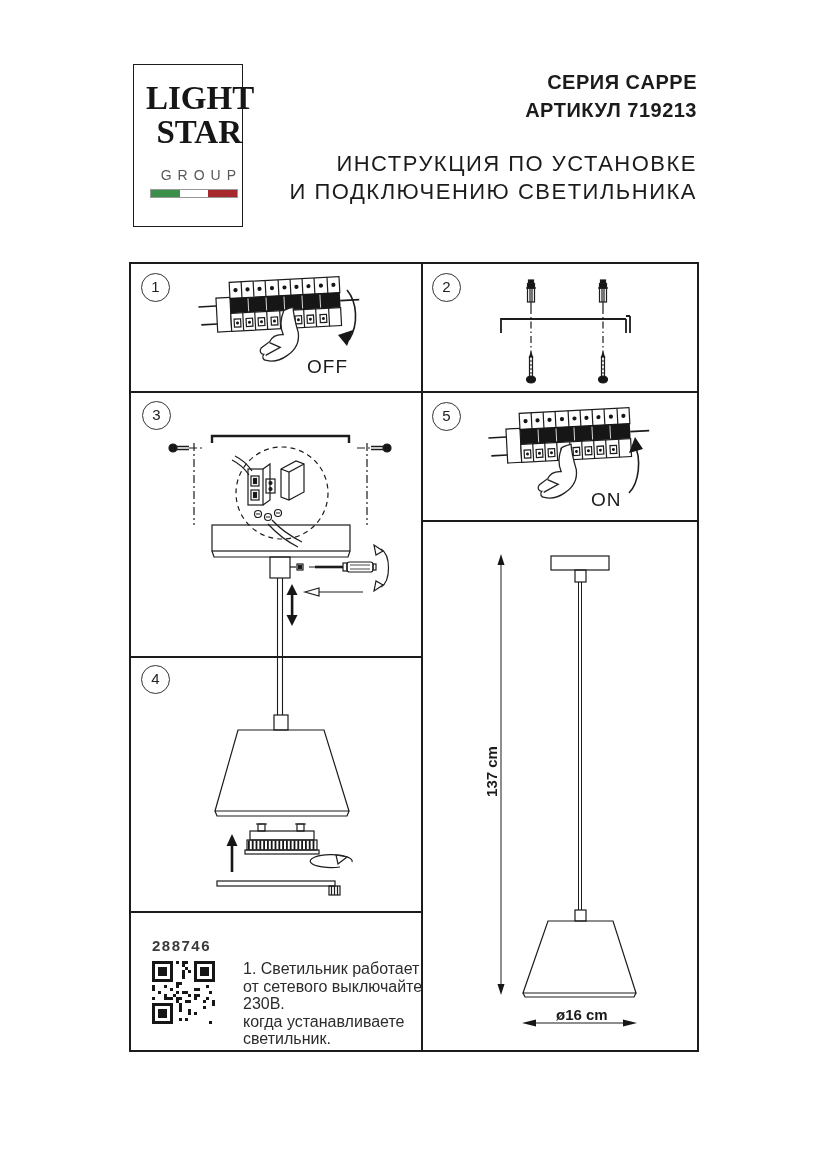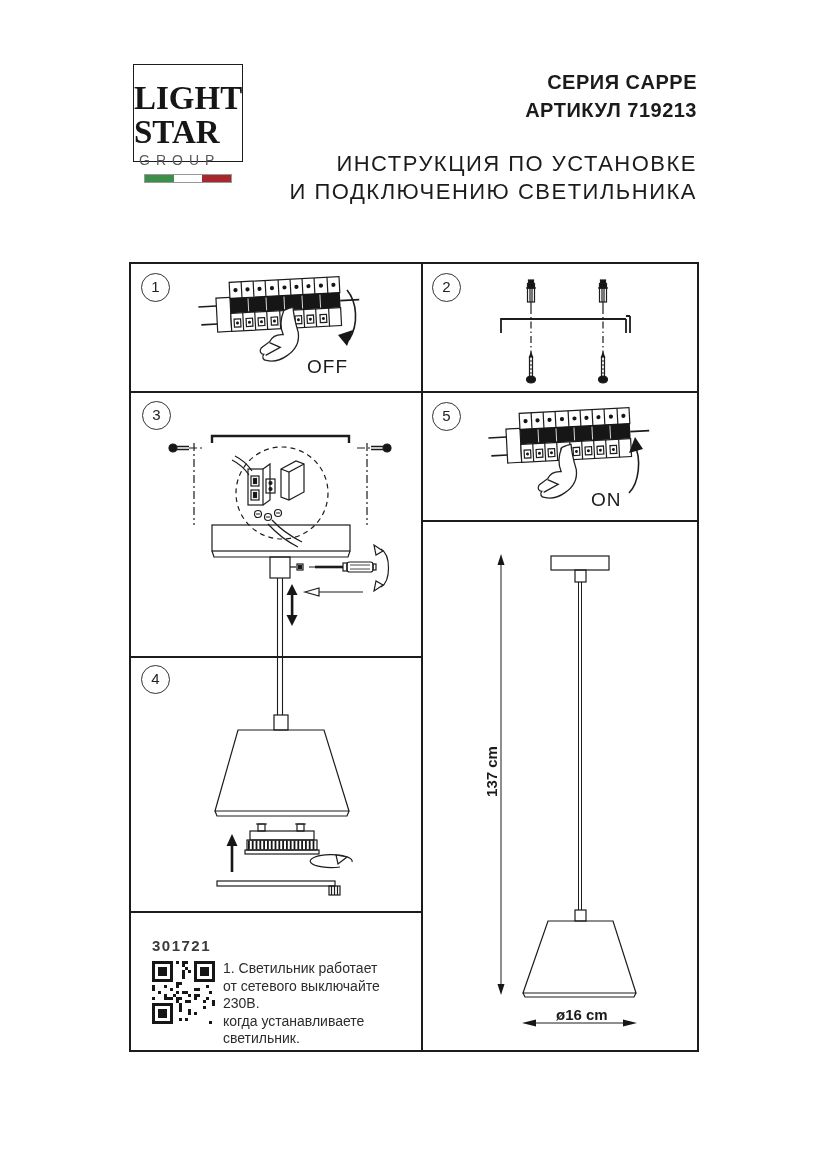--- a/index.html
+++ b/index.html
@@ -1,43 +1,43 @@
 <!DOCTYPE html>
 <html><head>
 <meta charset="utf-8">
 <style>
   html,body{margin:0;padding:0;background:#fff;}
   .page{position:relative;width:826px;height:1169px;background:#ffffff;overflow:hidden;
         font-family:"Liberation Sans",sans-serif;color:#1c1c1c;}
   
-  .logo-box{position:absolute;left:133px;top:64px;width:110px;height:98px;
-            border:1.5px solid #1c1c1c;box-sizing:border-box;text-align:left;background:#fff;}
+  .logo-box{position:absolute;left:133px;top:64px;width:110px;height:163px;
+            border:1.5px solid #1c1c1c;box-sizing:border-box;text-align:right;background:#fff;padding-left:12px;}
   .logo-word{font-family:"Liberation Serif",serif;font-weight:700;font-size:33px;line-height:34px;
              letter-spacing:0px;color:#161616;}
   .logo-word.first{margin-top:16px;}
-  .logo-group{font-size:14px;letter-spacing:6px;color:#585858;margin-top:3px;margin-left:5px;}
+  .logo-group{font-size:14px;letter-spacing:6px;color:#585858;margin-top:18px;margin-left:5px;}
   .logo-flag{margin:6px auto 0 auto;display:block;}
   .titles{position:absolute;right:129px;top:68px;text-align:right;}
   .title-small{font-size:20px;font-weight:700;letter-spacing:0.5px;line-height:28px;color:#1b1b1b;}
   .title-big{font-size:22px;font-weight:400;letter-spacing:1.5px;line-height:28px;color:#1b1b1b;}
   .title-gap{height:26px;}
   
   .grid{position:absolute;left:129px;top:262px;width:566px;height:786px;
         border:2px solid #1c1c1c;box-sizing:content-box;background:#fff;}
   .gline{position:absolute;background:#1c1c1c;}
   .cell{position:absolute;}
   svg{display:block;}
   .step-badge{position:absolute;width:29px;height:29px;border:1.4px solid #333;border-radius:50%;
               box-sizing:border-box;text-align:center;line-height:26px;font-size:15px;color:#222;background:#fff;}
   .lbl{position:absolute;color:#1b1b1b;white-space:nowrap;}
   .lbl-switch{font-size:19px;letter-spacing:1px;text-align:center;}
   .lbl-dim{font-size:15px;font-weight:700;}
   .lbl-rot{transform:rotate(-90deg);transform-origin:center center;}
   .article-num{position:absolute;font-size:15px;font-weight:700;letter-spacing:1.5px;color:#3a3a3a;}
-  .notes{position:absolute;font-size:14px;line-height:17.5px;color:#2c2c2c;}
+  .notes{position:absolute;font-size:16px;line-height:17.5px;color:#2c2c2c;margin-left:20px;}
 </style>
 </head>
 <body>
 
 <div class="page">
 
   <svg width="0" height="0" style="position:absolute" aria-hidden="true">
     <defs>
       <g id="breaker" stroke="#1c1c1c" stroke-width="1.2" fill="none">
         <rect x="-2" y="18" width="14" height="34" fill="#fff"></rect>
@@ -251,21 +251,21 @@
           <g>
             <rect x="86" y="223" width="118" height="5"></rect>
             <rect x="198" y="228" width="11" height="9"></rect>
             <path d="M200.5,228 v9 M203.5,228 v9 M206.5,228 v9"></path>
           </g>
         </g>
       </svg>
     </div>
 
     <div class="cell" style="left:0;top:649px;width:290px;height:137px;">
-      <div class="article-num" style="left:21px;top:24px;">301721</div>
+      <div class="article-num" style="left:21px;top:24px;">288746</div>
       <svg id="qr-svg" width="63" height="63" viewBox="0 0 63 63" style="position:absolute;left:21px;top:48px;">
           <rect x="24" y="0" width="3" height="3" fill="#161616"></rect>
           <rect x="30" y="0" width="3" height="3" fill="#161616"></rect>
           <rect x="33" y="0" width="3" height="3" fill="#161616"></rect>
           <rect x="30" y="3" width="3" height="3" fill="#161616"></rect>
           <rect x="33" y="6" width="3" height="3" fill="#161616"></rect>
           <rect x="30" y="9" width="3" height="3" fill="#161616"></rect>
           <rect x="36" y="9" width="3" height="3" fill="#161616"></rect>
           <rect x="30" y="12" width="3" height="3" fill="#161616"></rect>
           <rect x="30" y="15" width="3" height="3" fill="#161616"></rect>

